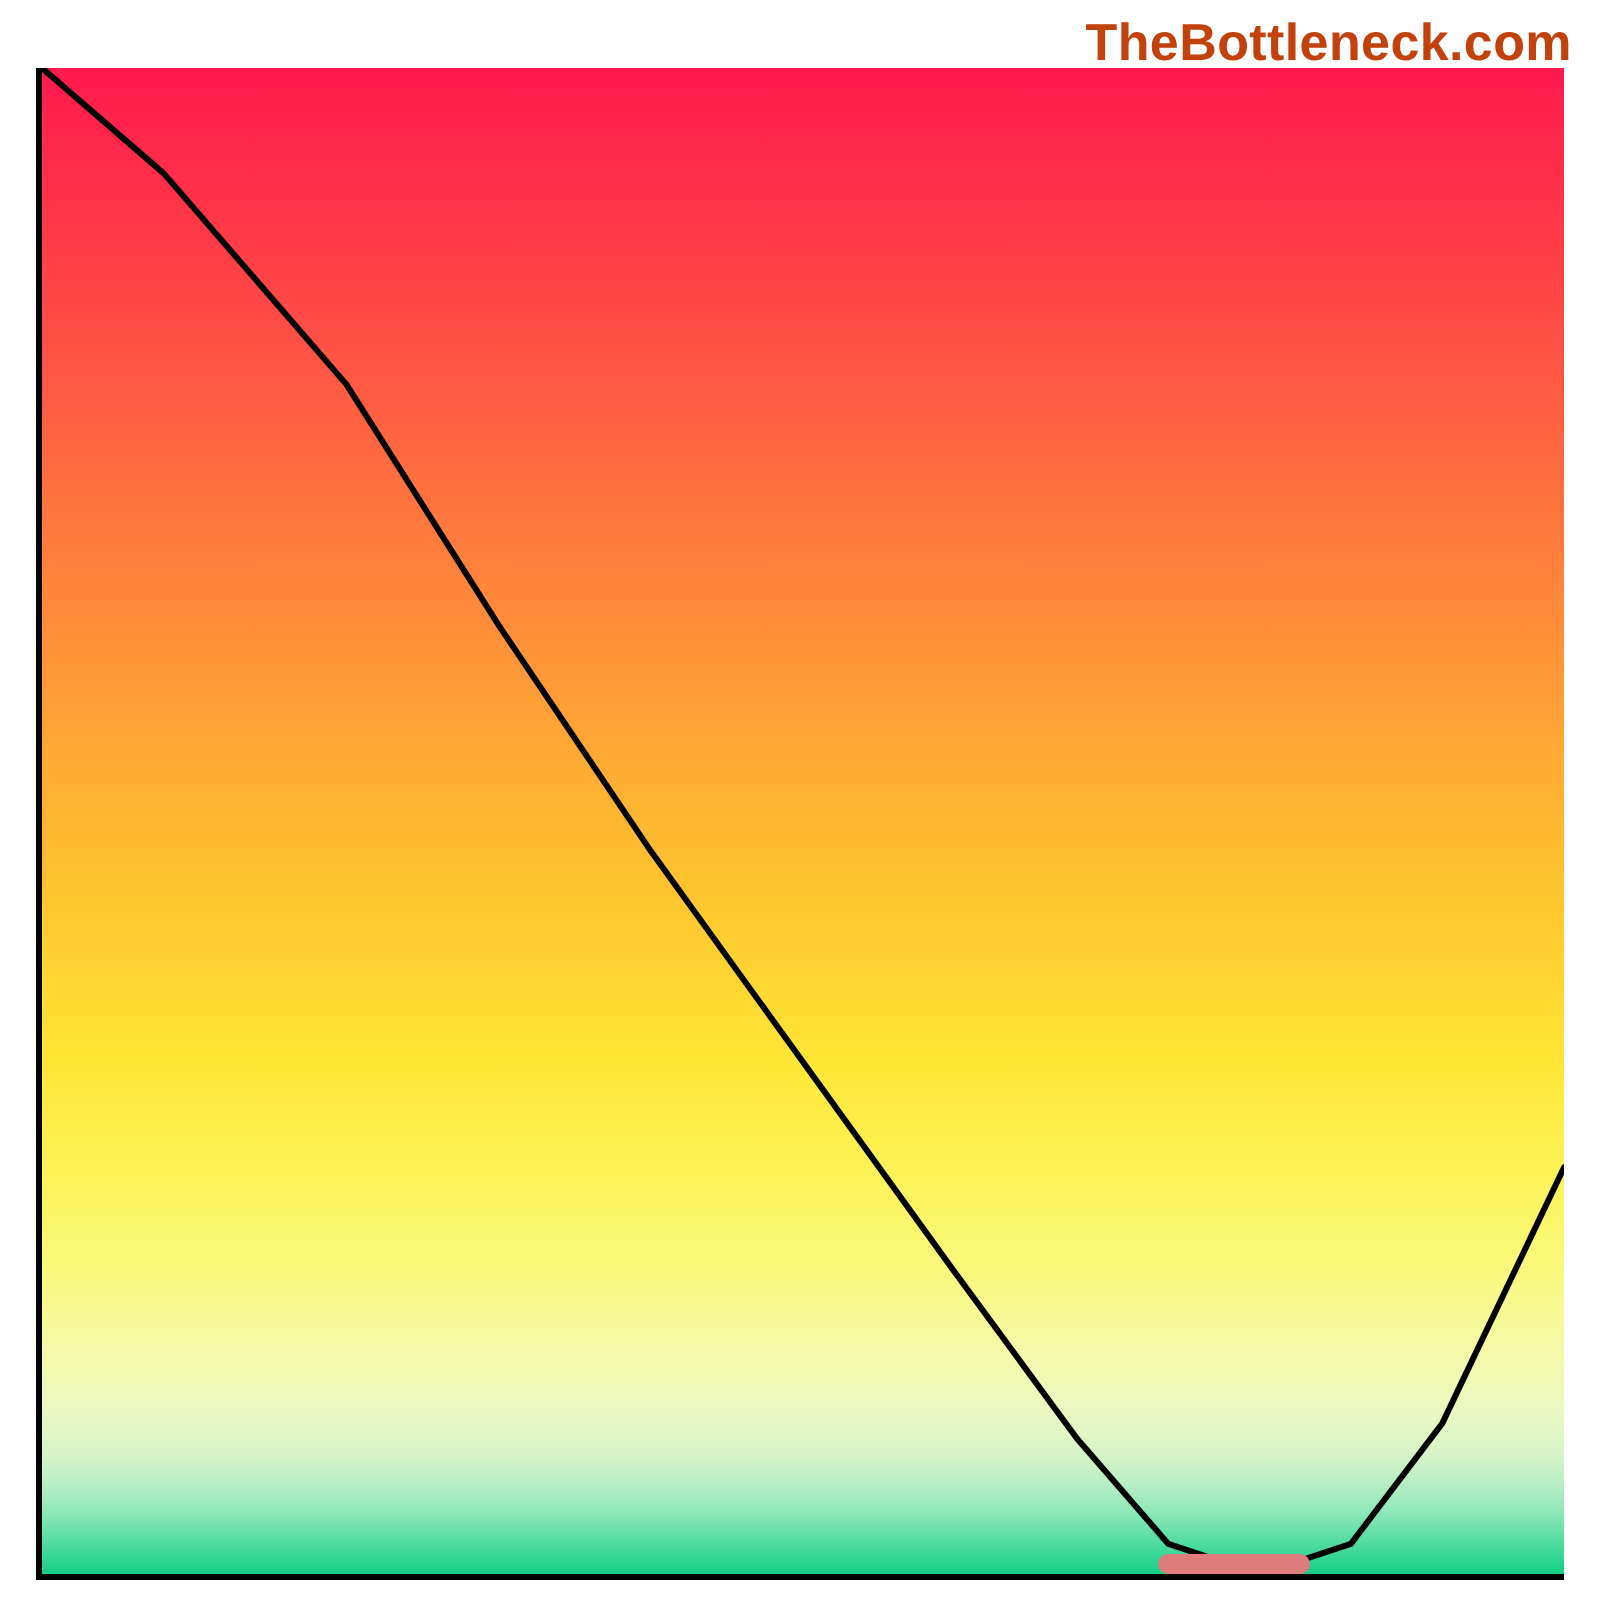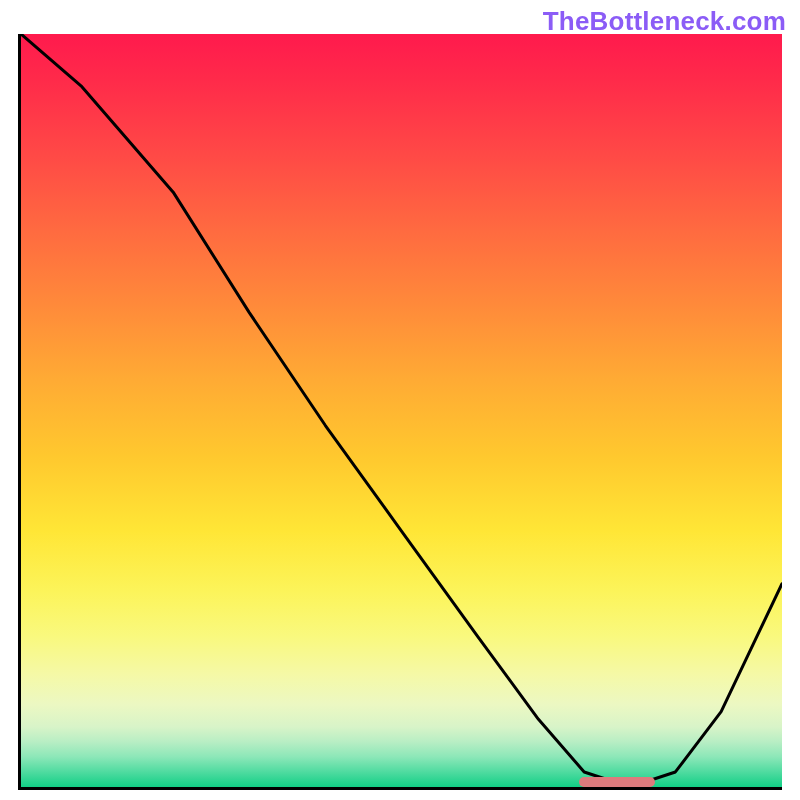--- a/index.html
+++ b/index.html
@@ -9,21 +9,21 @@
     background: #ffffff;
     position: relative;
     font-family: Arial, sans-serif;
   }
   .watermark {
     position: absolute;
     top: 6px;
     right: 14px;
     font-size: 26px;
     font-weight: bold;
-    color: #8b5cf6;
+    color: #c2410c;
     letter-spacing: 0.2px;
   }
   .plot {
     position: absolute;
     top: 34px;
     left: 18px;
     width: 764px;
     height: 756px;
     border: 3px solid #000;
     border-right: none;

